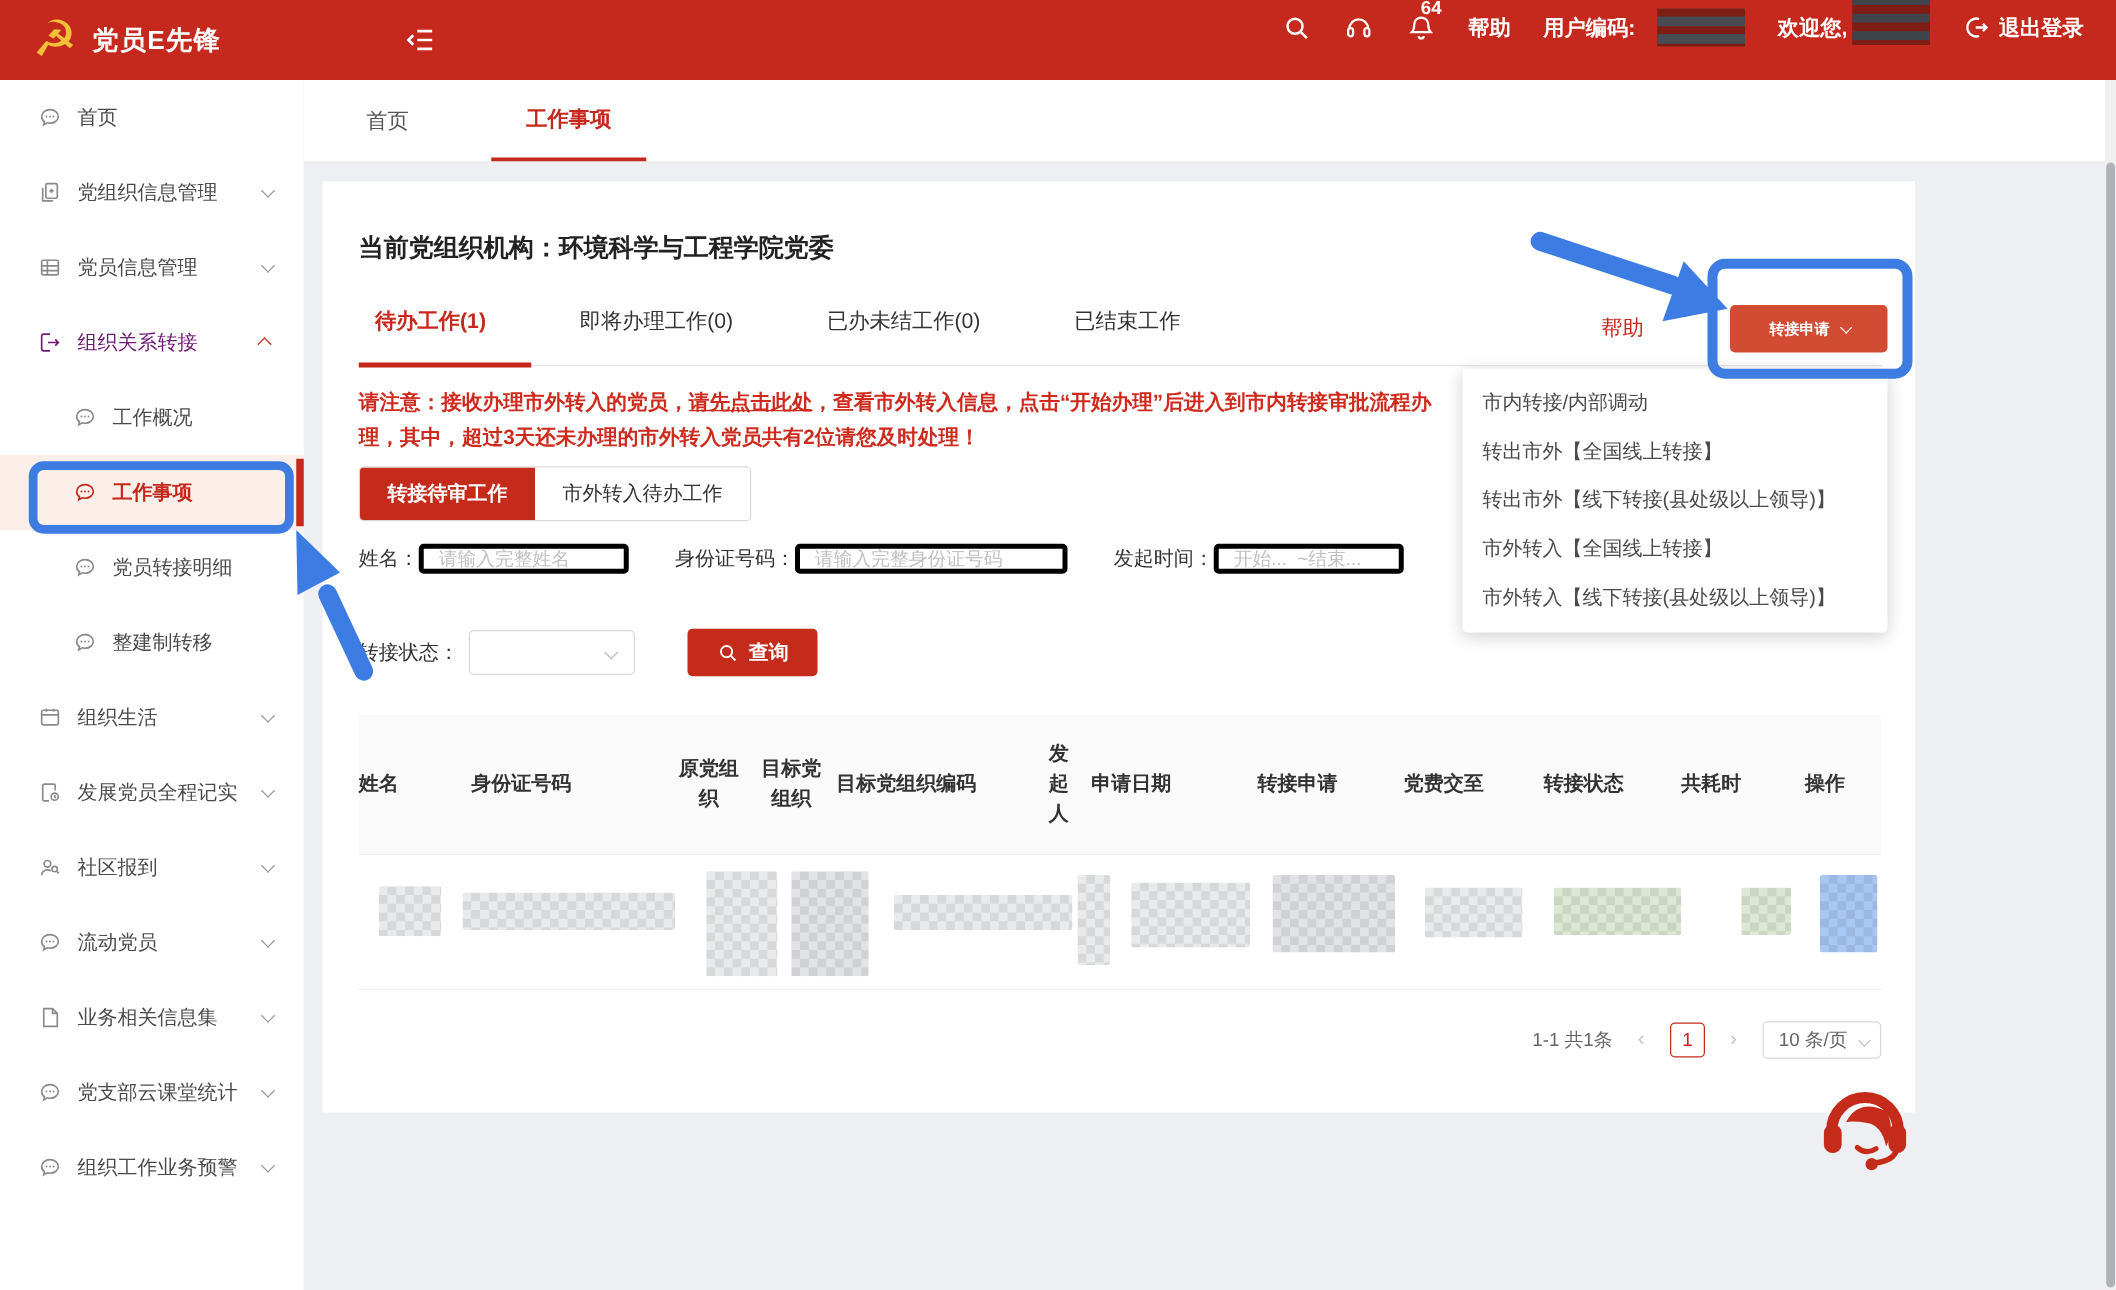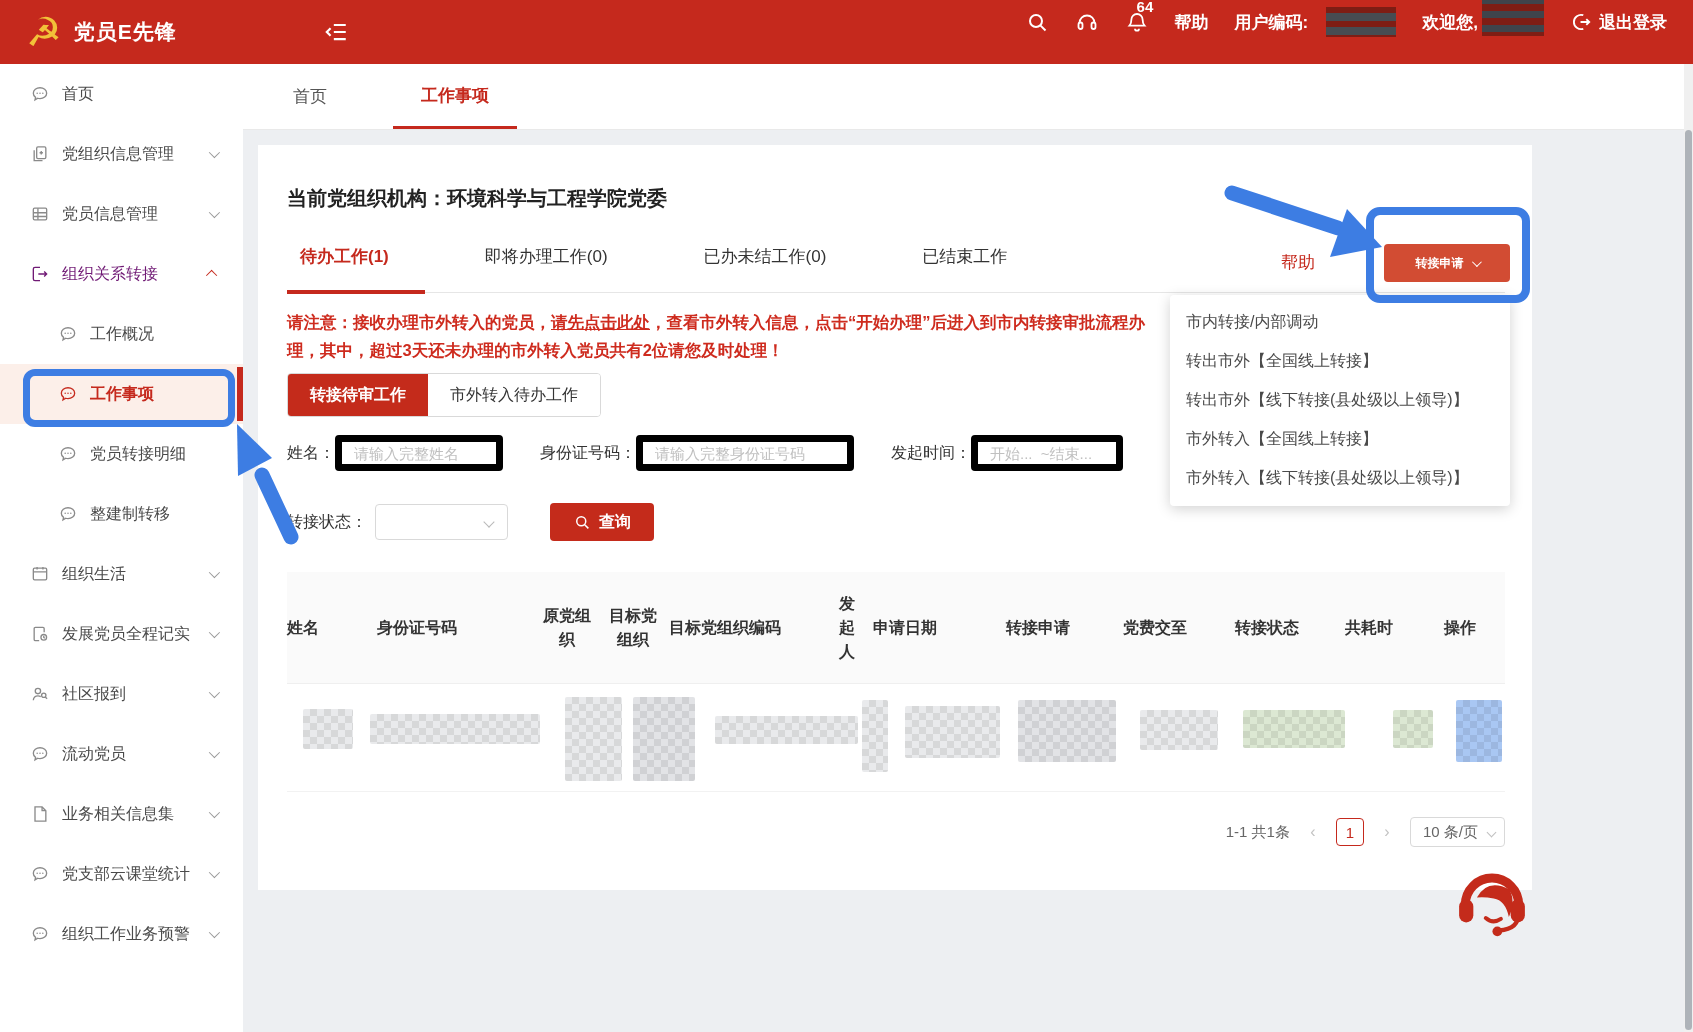--- a/index.html
+++ b/index.html
@@ -42,41 +42,41 @@
 
   
   .pagetabs { position:absolute; left:243px; top:64px; width:1450px; height:66px; background:#fff; display:flex; align-items:stretch; padding-left:22px; border-bottom:1px solid #e9e9e9; z-index:5; }
   .ptab { padding:0 28px; display:flex; align-items:center; font-size:17px; color:#555; cursor:pointer; }
   .ptab + .ptab { margin-left:38px; }
   .ptab.active { color:#C5291D; font-weight:bold; border-bottom:3px solid #C5291D; }
 
   
   .card { position:absolute; left:258px; top:145px; width:1274px; height:745px; background:#fff; z-index:5; }
   .org-title { position:absolute; left:29px; top:40px; font-size:20px; font-weight:bold; color:#222; }
-  .worktabs { position:absolute; left:42px; top:100px; display:flex; gap:96px; }
+  .worktabs { position:absolute; left:42px; top:100px; display:flex; gap:75px; }
   .wtab { font-size:17px; color:#333; cursor:pointer; padding-bottom:20px; }
   .wtab.active { color:#C5291D; font-weight:bold; }
   .wt-underline { position:absolute; left:29px; top:145px; width:138px; height:4px; background:#C5291D; z-index:2; }
   .wt-sep { position:absolute; left:29px; top:147px; width:1218px; height:1px; background:#e6e6e6; }
   .help-link { position:absolute; left:1023px; top:106px; font-size:17px; color:#C5291D; cursor:pointer; }
   .transfer-btn { position:absolute; left:1126px; top:99px; width:126px; height:38px; background:#D24C33; color:#fff; font-size:12px; font-weight:bold; border:none; border-radius:4px; cursor:pointer; display:flex; align-items:center; justify-content:center; gap:8px; }
   .transfer-btn .chev { width:7px; height:7px; border-right:1.8px solid #fff; border-bottom:1.8px solid #fff; transform:rotate(45deg) translateY(-2px); }
 
   .notice { position:absolute; left:29px; top:163px; width:1218px; font-size:16.5px; font-weight:bold; color:#CE2B1E; line-height:28px; }
   .notice a { color:#CE2B1E; text-decoration:underline; cursor:pointer; }
 
   .subtabs { position:absolute; left:29px; top:228px; display:flex; border:1px solid #d9d9d9; border-radius:4px; overflow:hidden; width:fit-content; }
   .stab { height:42px; display:flex; align-items:center; padding:0 22px; font-size:16px; cursor:pointer; background:#fff; color:#333; }
   .stab.active { background:#C42B1B; color:#fff; font-weight:bold; }
 
   .frow { position:absolute; left:29px; display:flex; align-items:center; }
   .frow.r1 { top:290px; }
   .frow.r2 { top:358px; }
   .flabel { font-size:16px; color:#333; white-space:nowrap; }
-  .finput { height:36px; border:7px solid #000000; border-radius:4px; padding:4px 12px; font-size:15px; color:#333; font-family:inherit; }
+  .finput { height:24px; border:4px solid #000000; border-radius:4px; padding:4px 12px; font-size:15px; color:#333; font-family:inherit; }
   .finput::placeholder { color:#c0c0c0; }
   .fselect { height:36px; width:133px; border:1px solid #d9d9d9; border-radius:4px; position:relative; background:#fff; cursor:pointer; }
   .fselect .chev { position:absolute; right:14px; top:13px; width:8px; height:8px; border-right:1.6px solid #b9b9b9; border-bottom:1.6px solid #b9b9b9; transform:rotate(45deg); }
   .search-btn { height:38px; width:104px; background:#C42B1B; border:none; border-radius:4px; color:#fff; font-size:16px; font-weight:bold; display:flex; align-items:center; justify-content:center; gap:8px; cursor:pointer; }
 
   
   .tbl { position:absolute; left:29px; top:427px; width:1218px; }
   .tbl-head { display:grid; grid-template-columns:90px 160px 60px 72px 160px 36px 112px 122px 112px 112px 92px 1fr; background:#FAFAFA; min-height:112px; align-items:center; font-size:16px; font-weight:bold; color:#333; border-bottom:1px solid #efefef; }
   .th { line-height:24px; }
   .th.c { text-align:center; }

